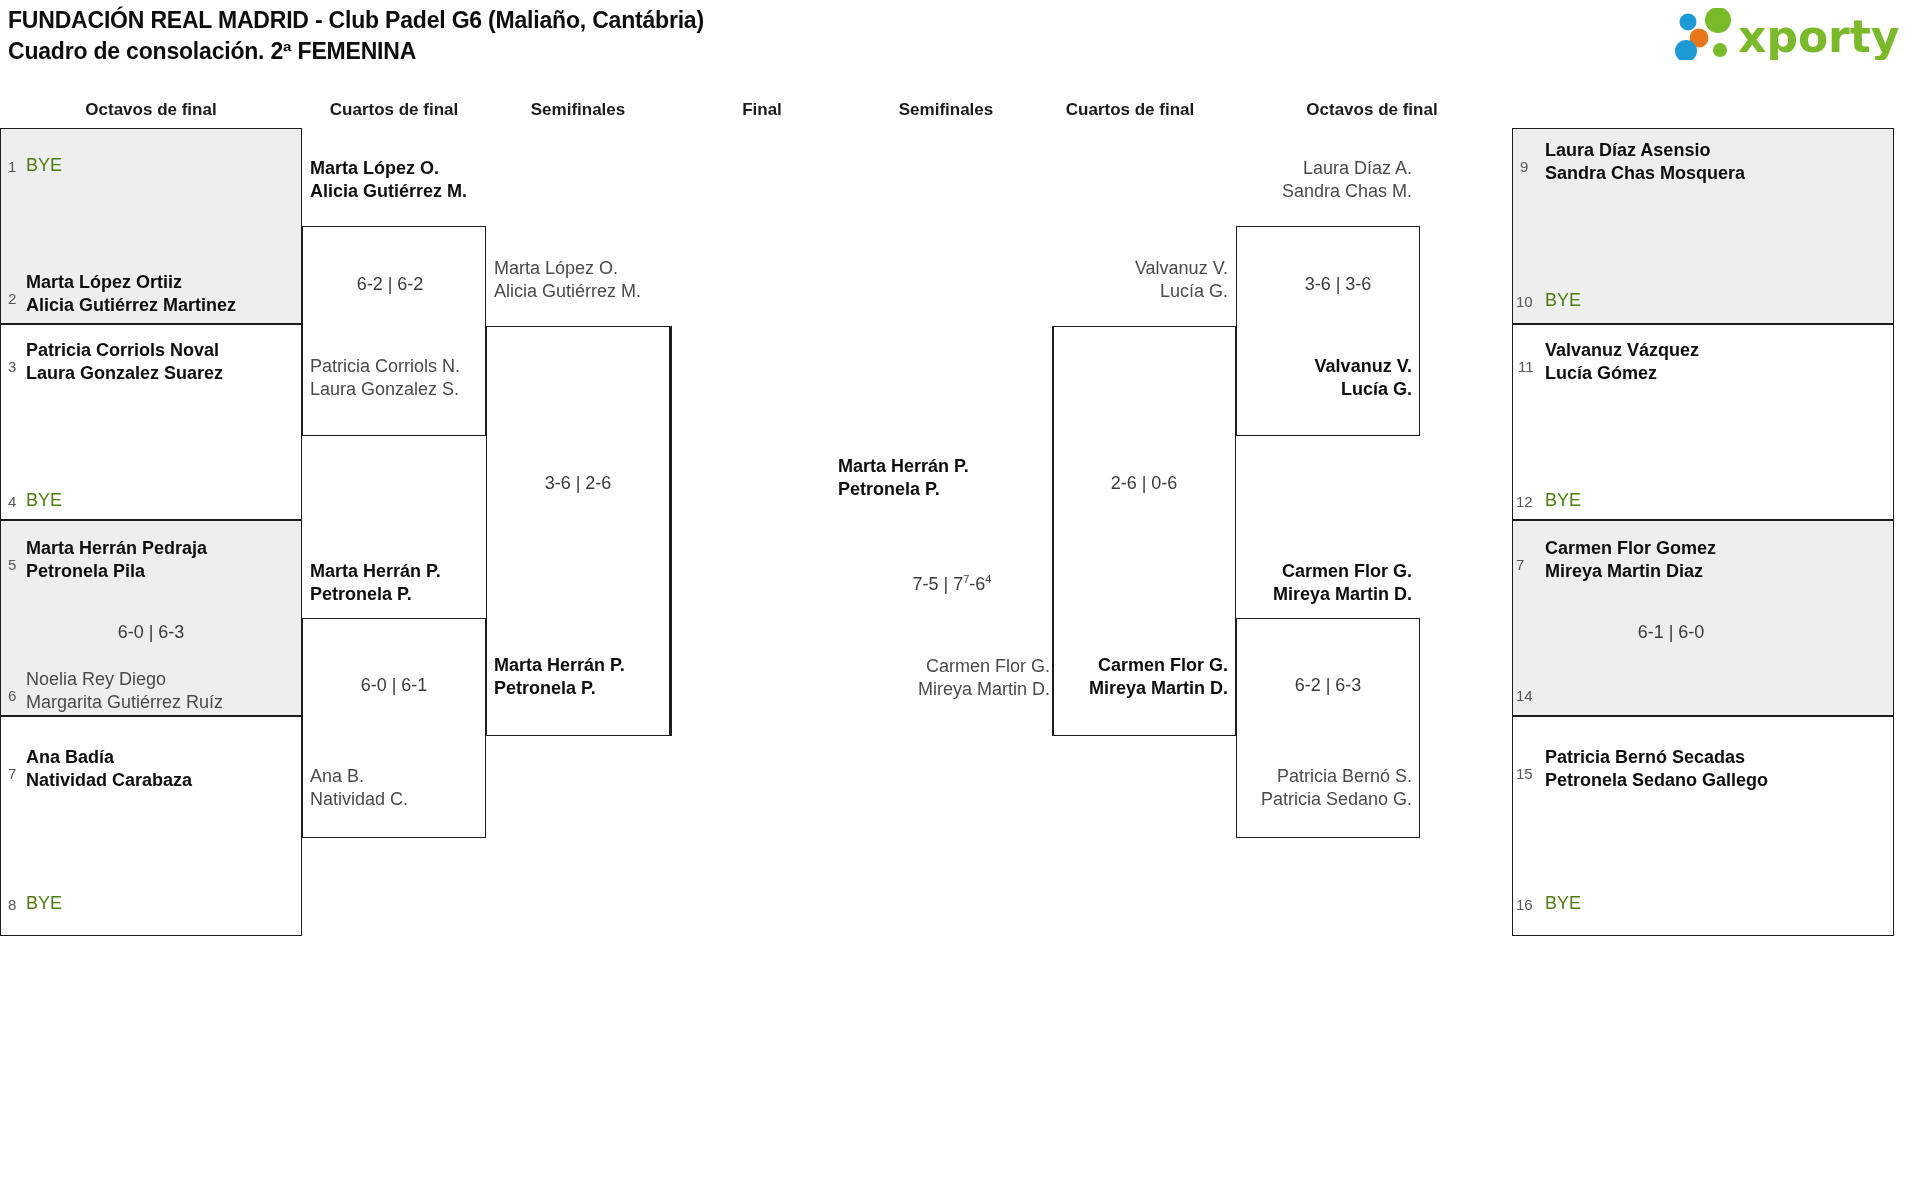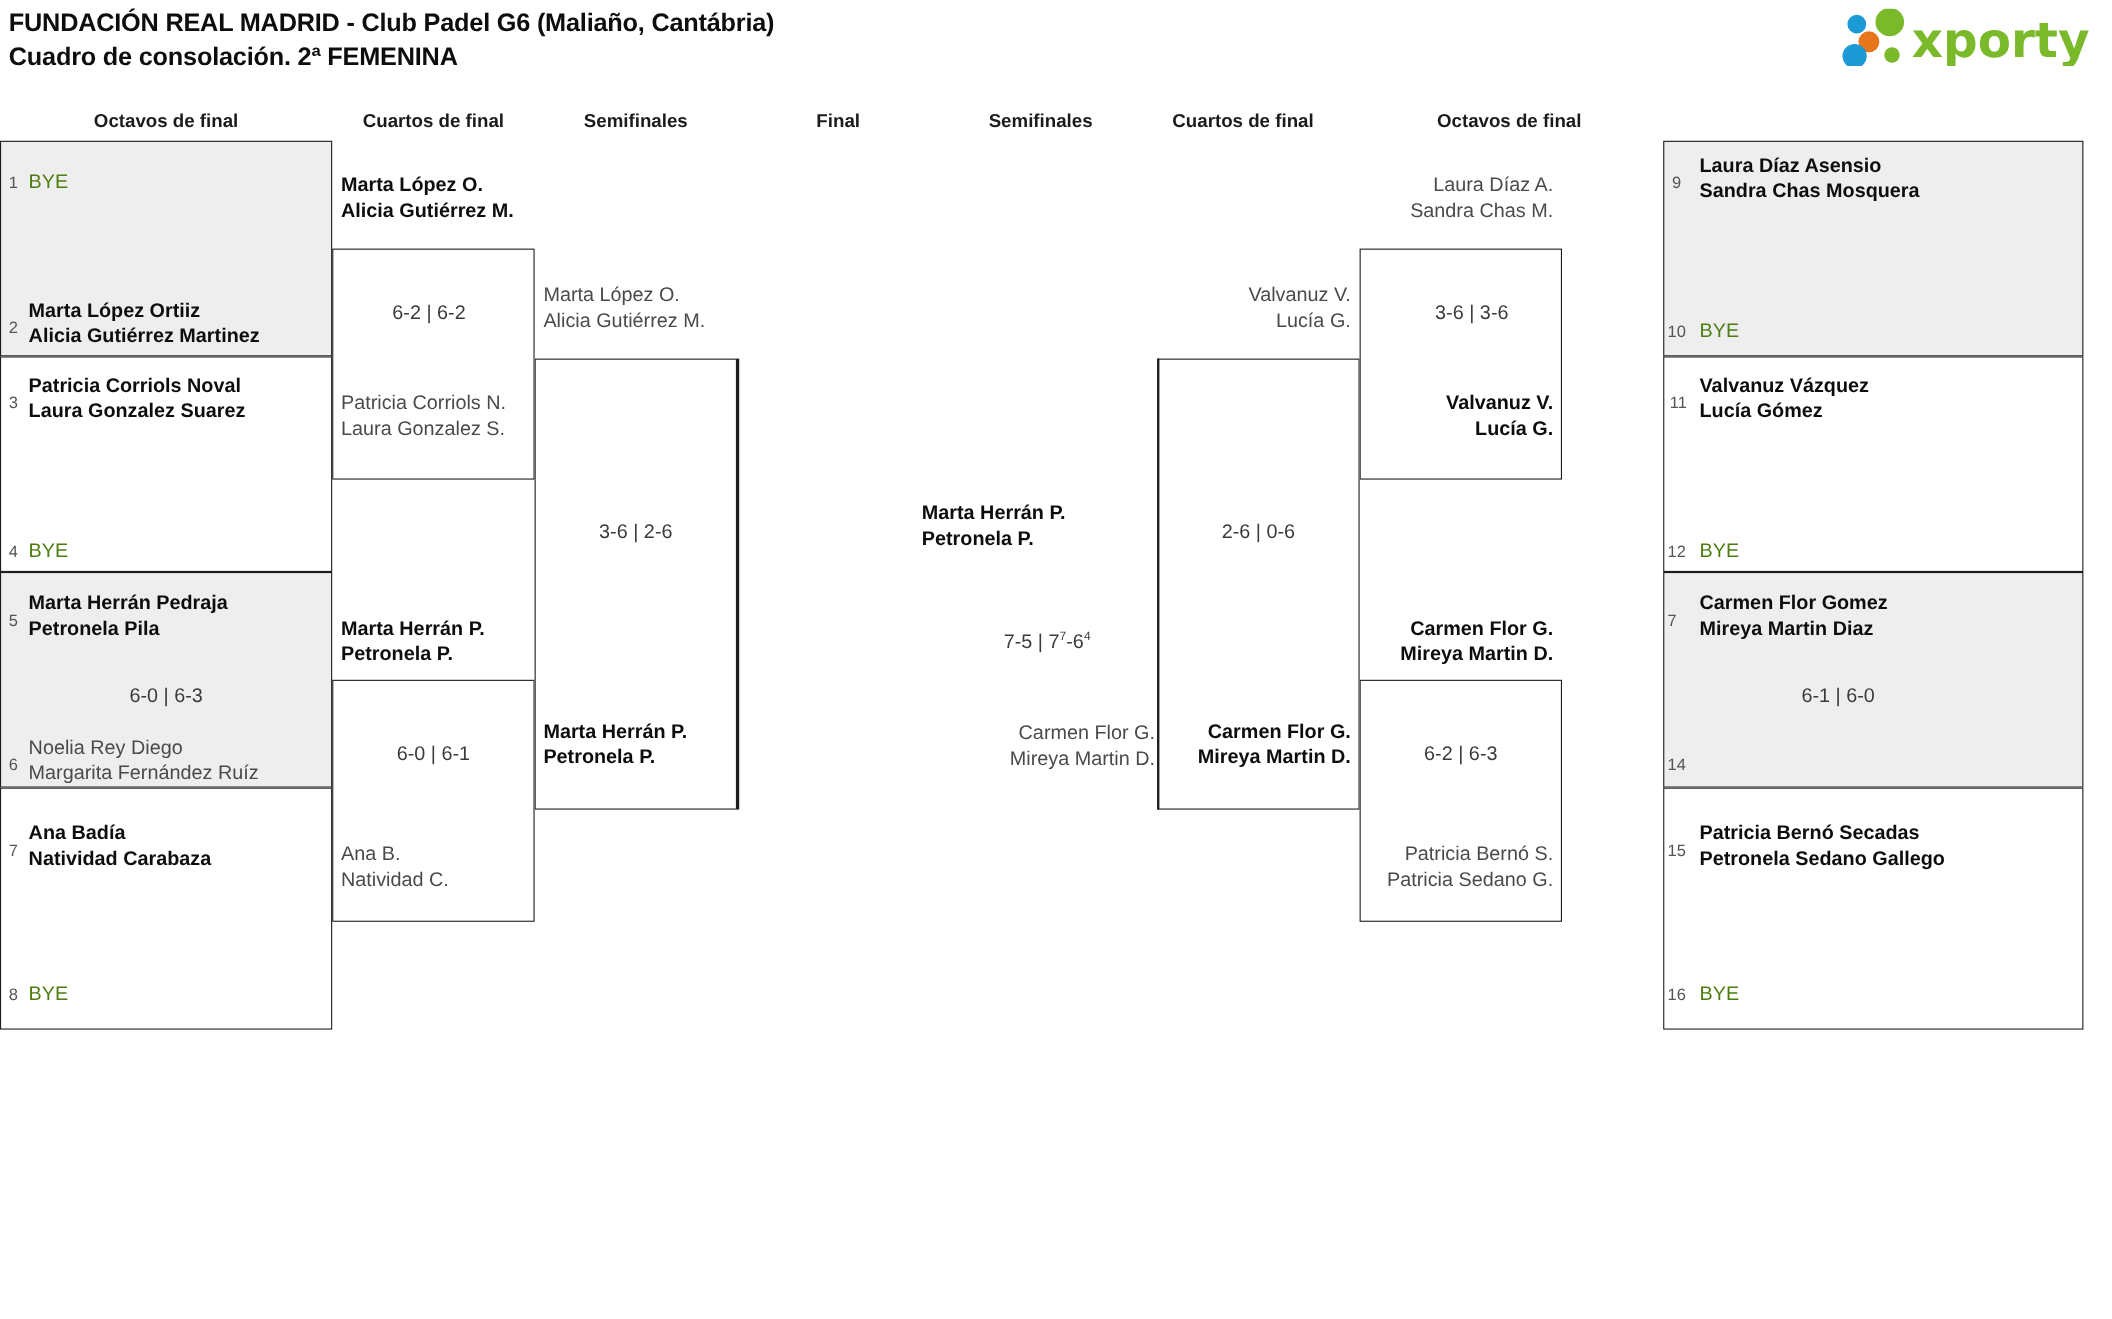--- a/index.html
+++ b/index.html
@@ -108,21 +108,21 @@
   <div class="cell shaded" style="left:0px; top:520px; width:302px; height:196px;"></div>
   <div class="seed" style="left:8px; top:556px;">5</div>
   <div class="entry win" style="left:26px;top:537px;">
     <span class="ln">Marta Herrán Pedraja</span>
     <span class="ln">Petronela Pila</span>
   </div>
   <div class="score" style="left:0px; top:622px; width:302px;">6-0 | 6-3</div>
   <div class="seed" style="left:8px; top:687px;">6</div>
   <div class="entry lose" style="left:26px;top:668px;">
     <span class="ln">Noelia Rey Diego</span>
-    <span class="ln">Margarita Fernández Ruíz</span>
+    <span class="ln">Margarita Gutiérrez Ruíz</span>
   </div>
 
   <div class="cell" style="left:0px; top:716px; width:302px; height:220px;"></div>
   <div class="seed" style="left:8px; top:765px;">7</div>
   <div class="entry win" style="left:26px;top:746px;">
     <span class="ln">Ana Badía</span>
     <span class="ln">Natividad Carabaza</span>
   </div>
   <div class="seed" style="left:8px; top:896px;">8</div>
   <div class="bye" style="left:26px;top:893px;">BYE</div>

